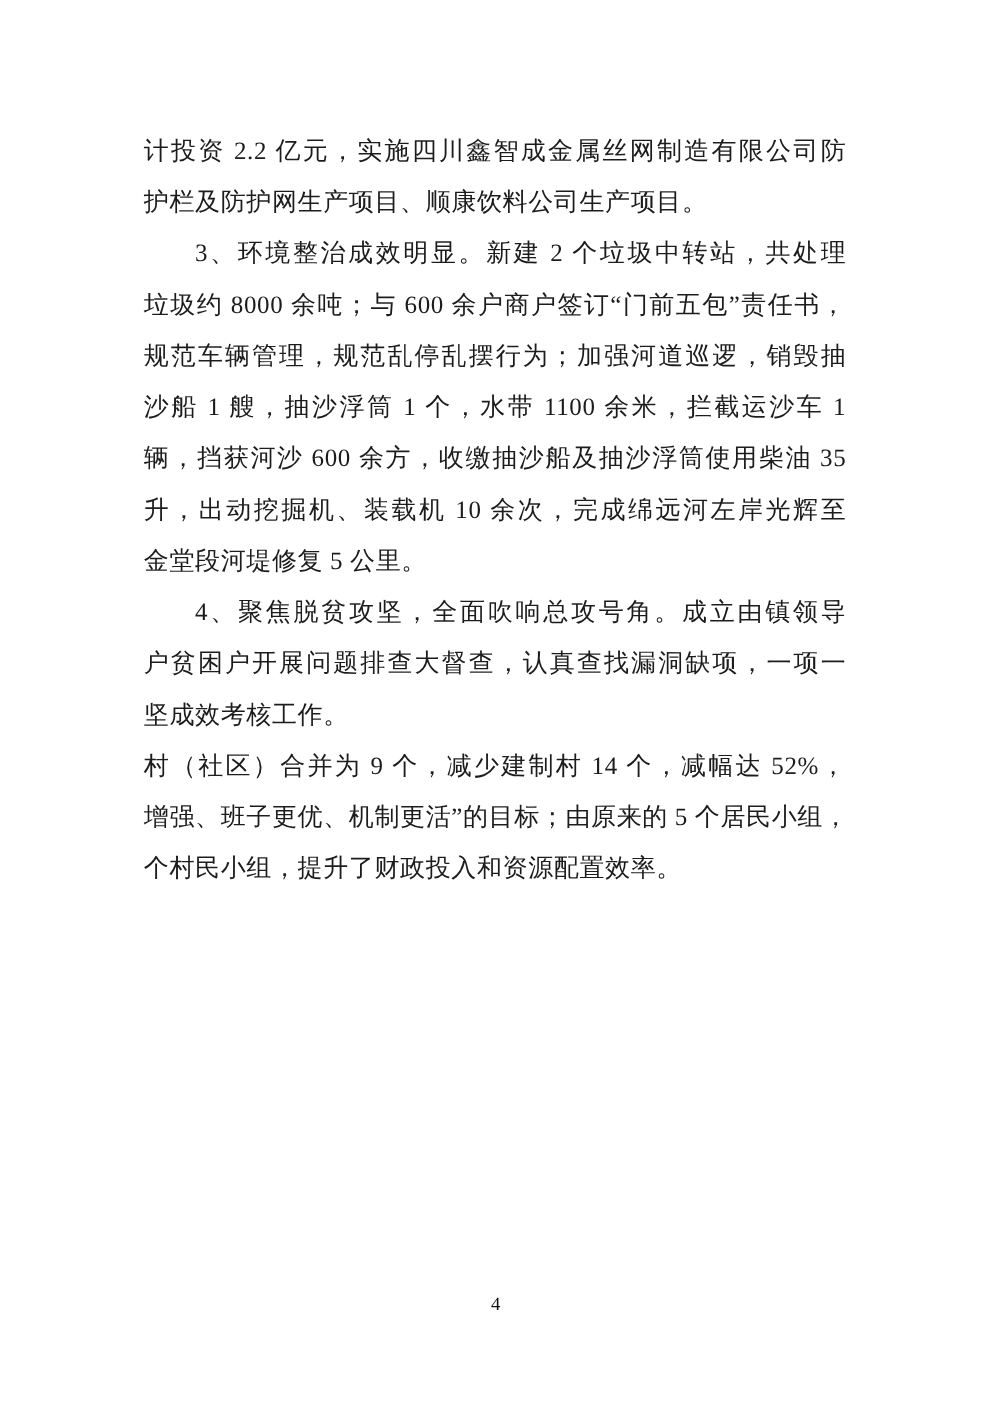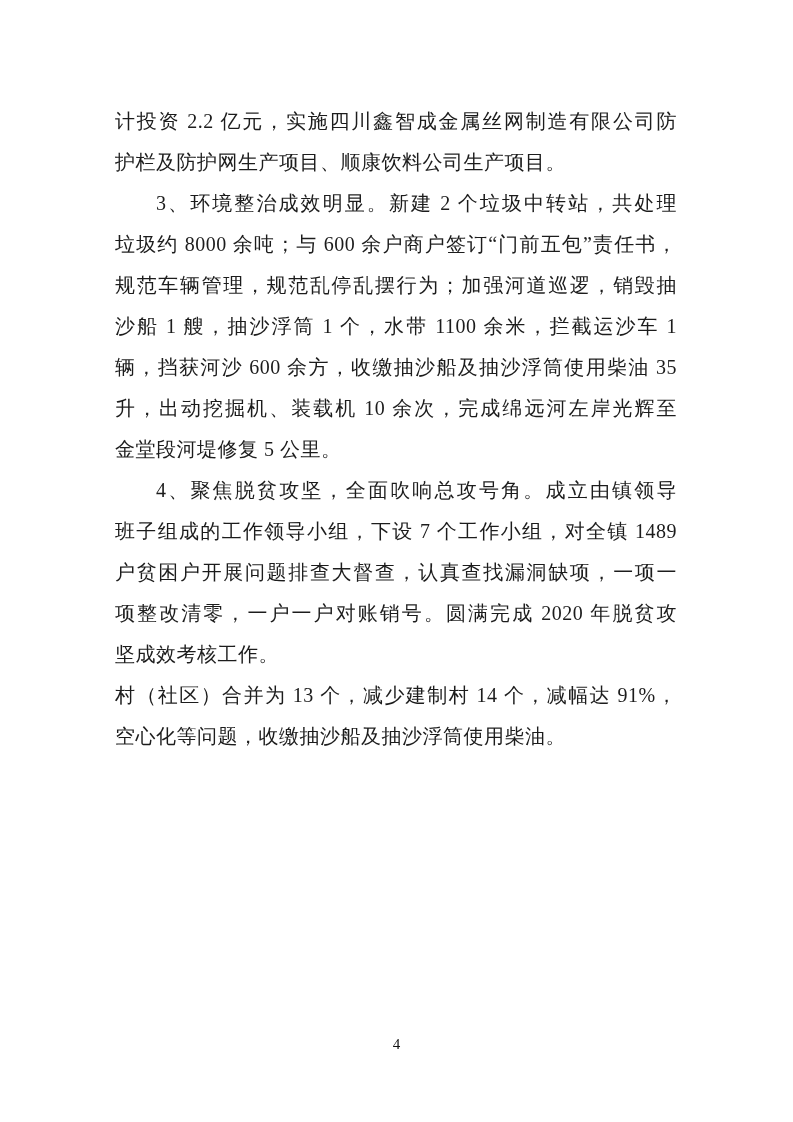--- a/index.html
+++ b/index.html
@@ -57,21 +57,20 @@
     <div class="line">计投资 2.2 亿元，实施四川鑫智成金属丝网制造有限公司防</div>
     <div class="line end">护栏及防护网生产项目、顺康饮料公司生产项目。</div>
     <div class="line indent">3、环境整治成效明显。新建 2 个垃圾中转站，共处理</div>
     <div class="line">垃圾约 8000 余吨；与 600 余户商户签订“门前五包”责任书，</div>
     <div class="line">规范车辆管理，规范乱停乱摆行为；加强河道巡逻，销毁抽</div>
     <div class="line">沙船 1 艘，抽沙浮筒 1 个，水带 1100 余米，拦截运沙车 1</div>
     <div class="line">辆，挡获河沙 600 余方，收缴抽沙船及抽沙浮筒使用柴油 35</div>
     <div class="line">升，出动挖掘机、装载机 10 余次，完成绵远河左岸光辉至</div>
     <div class="line end">金堂段河堤修复 5 公里。</div>
     <div class="line indent">4、聚焦脱贫攻坚，全面吹响总攻号角。成立由镇领导</div>
-    <div class="line">班子组成的工作领导小组，下设 7 个工作小组，对全镇 1489</div>
     <div class="line">户贫困户开展问题排查大督查，认真查找漏洞缺项，一项一</div>
-    <div class="line">项整改清零，一户一户对账销号。圆满完成 2020 年脱贫攻</div>
     <div class="line end">坚成效考核工作。</div>
-    <div class="line">村（社区）合并为 13 个，减少建制村 14 个，减幅达 91%，</div>
-    <div class="line end">空心化等问题，收缴抽沙船及抽沙浮筒使用柴油。</div>
+    <div class="line">村（社区）合并为 9 个，减少建制村 14 个，减幅达 52%，</div>
+    <div class="line">增强、班子更优、机制更活”的目标；由原来的 5 个居民小组，</div>
+    <div class="line end">个村民小组，提升了财政投入和资源配置效率。</div>
   </div>
   <div class="page-num">4</div>
 </div>
 
 </body></html>

